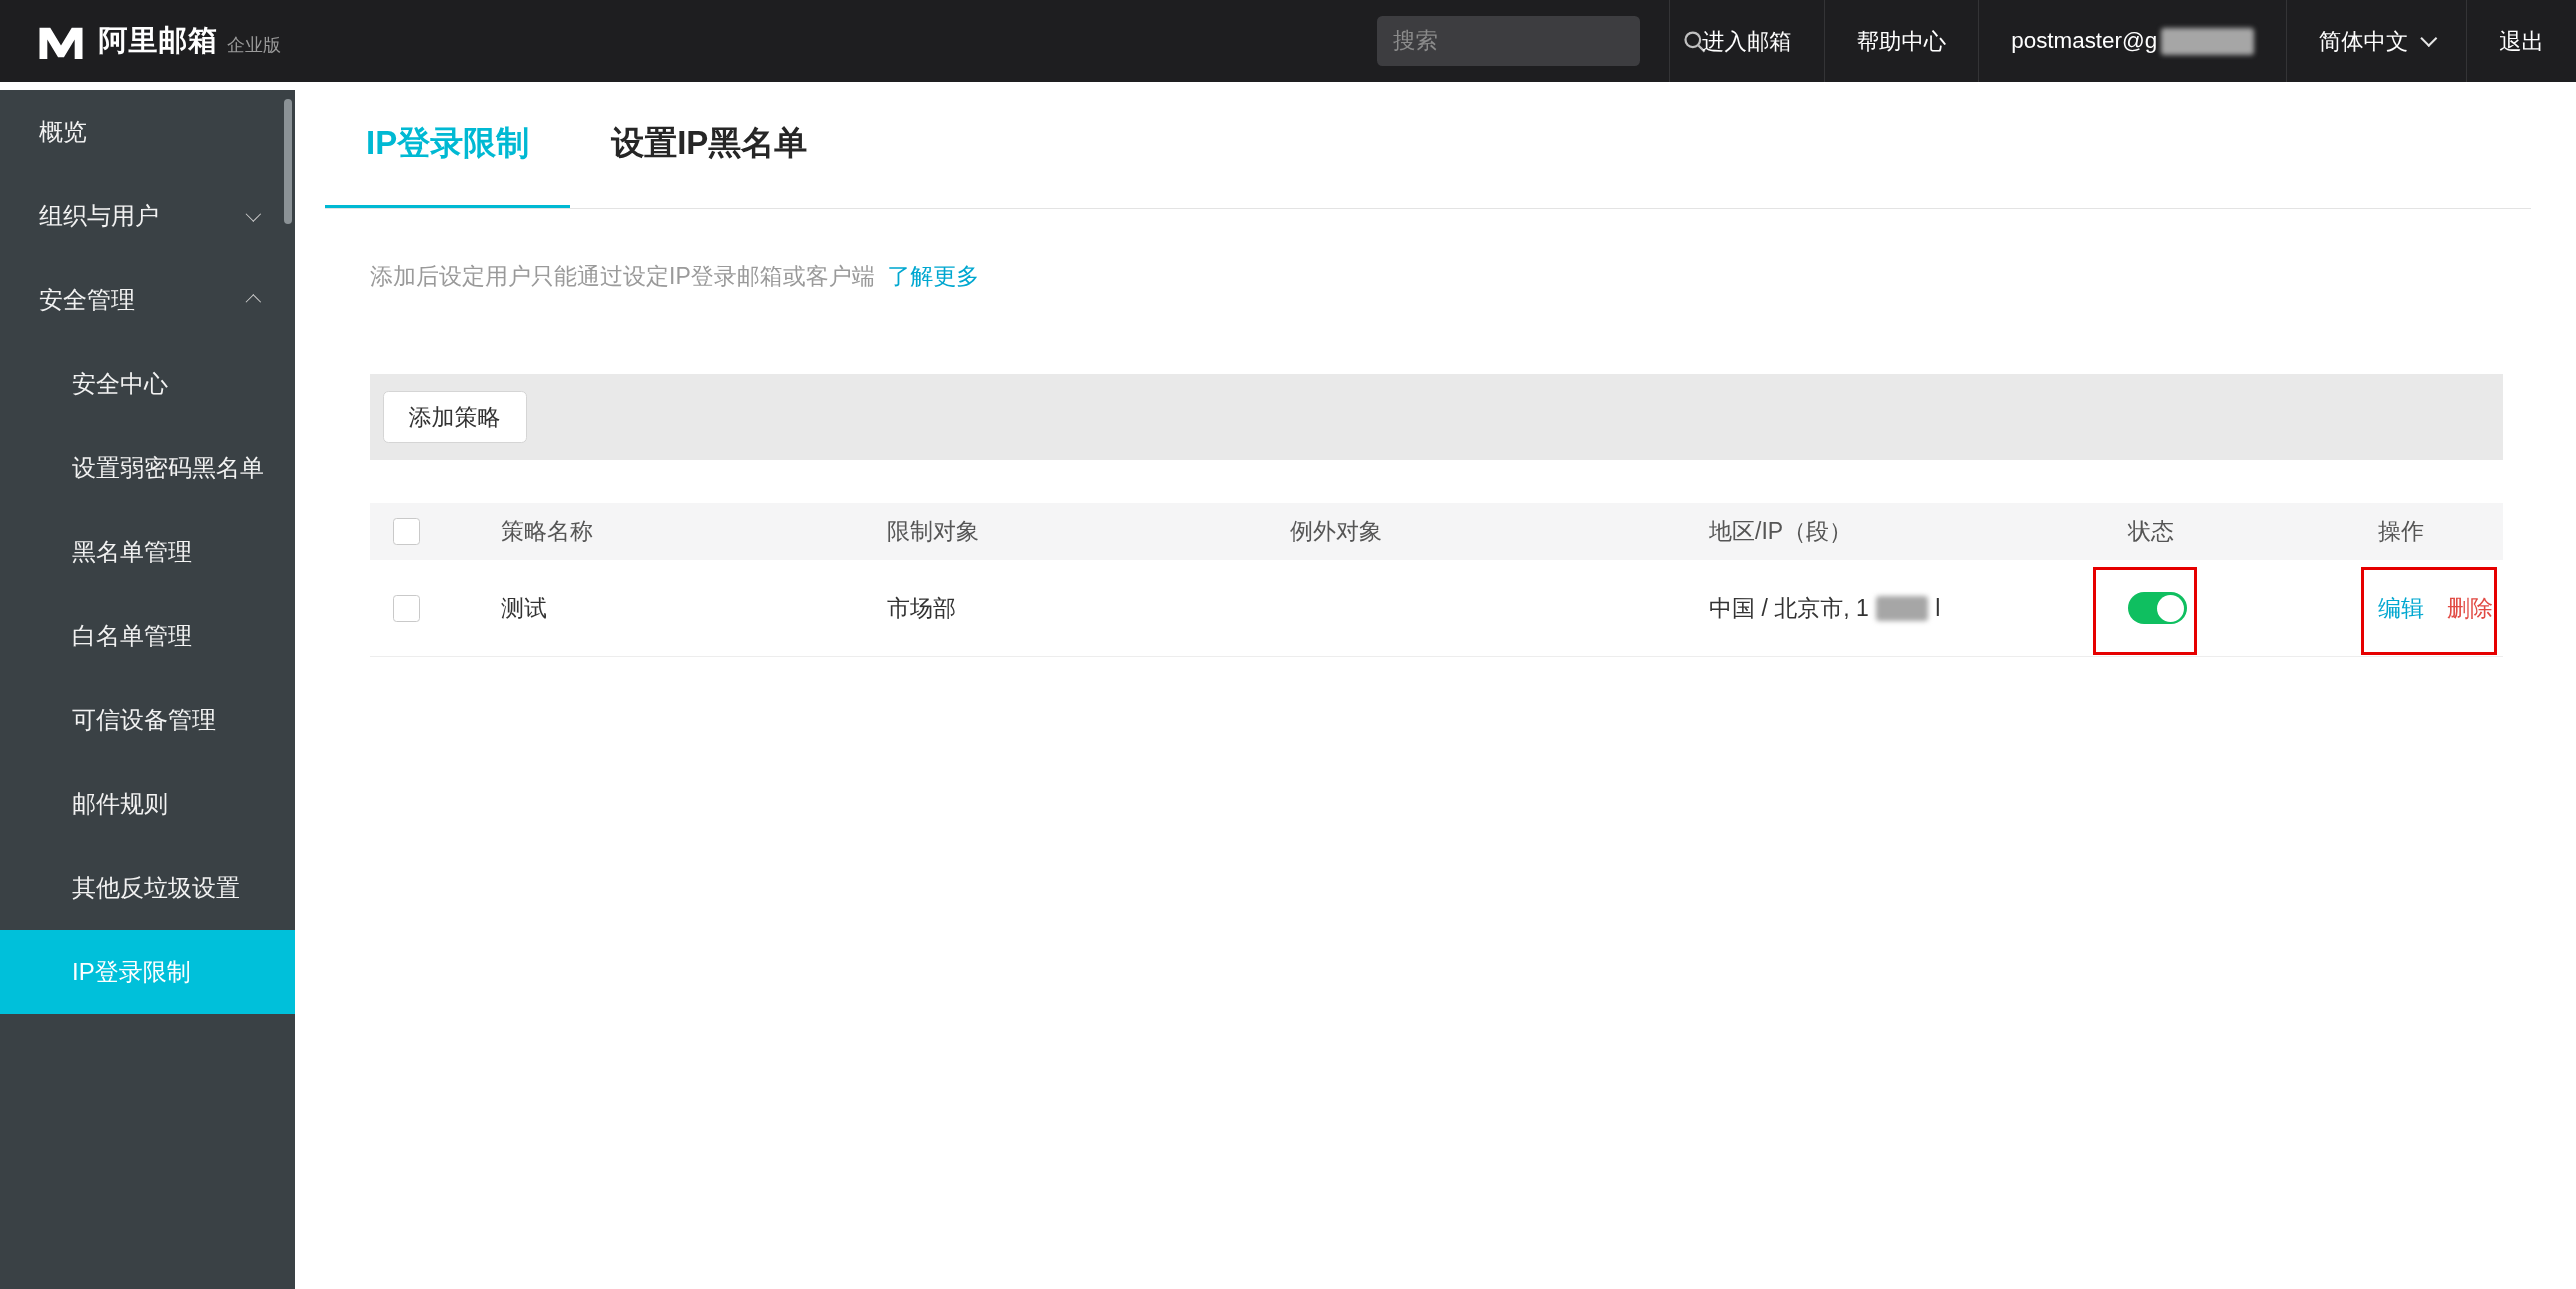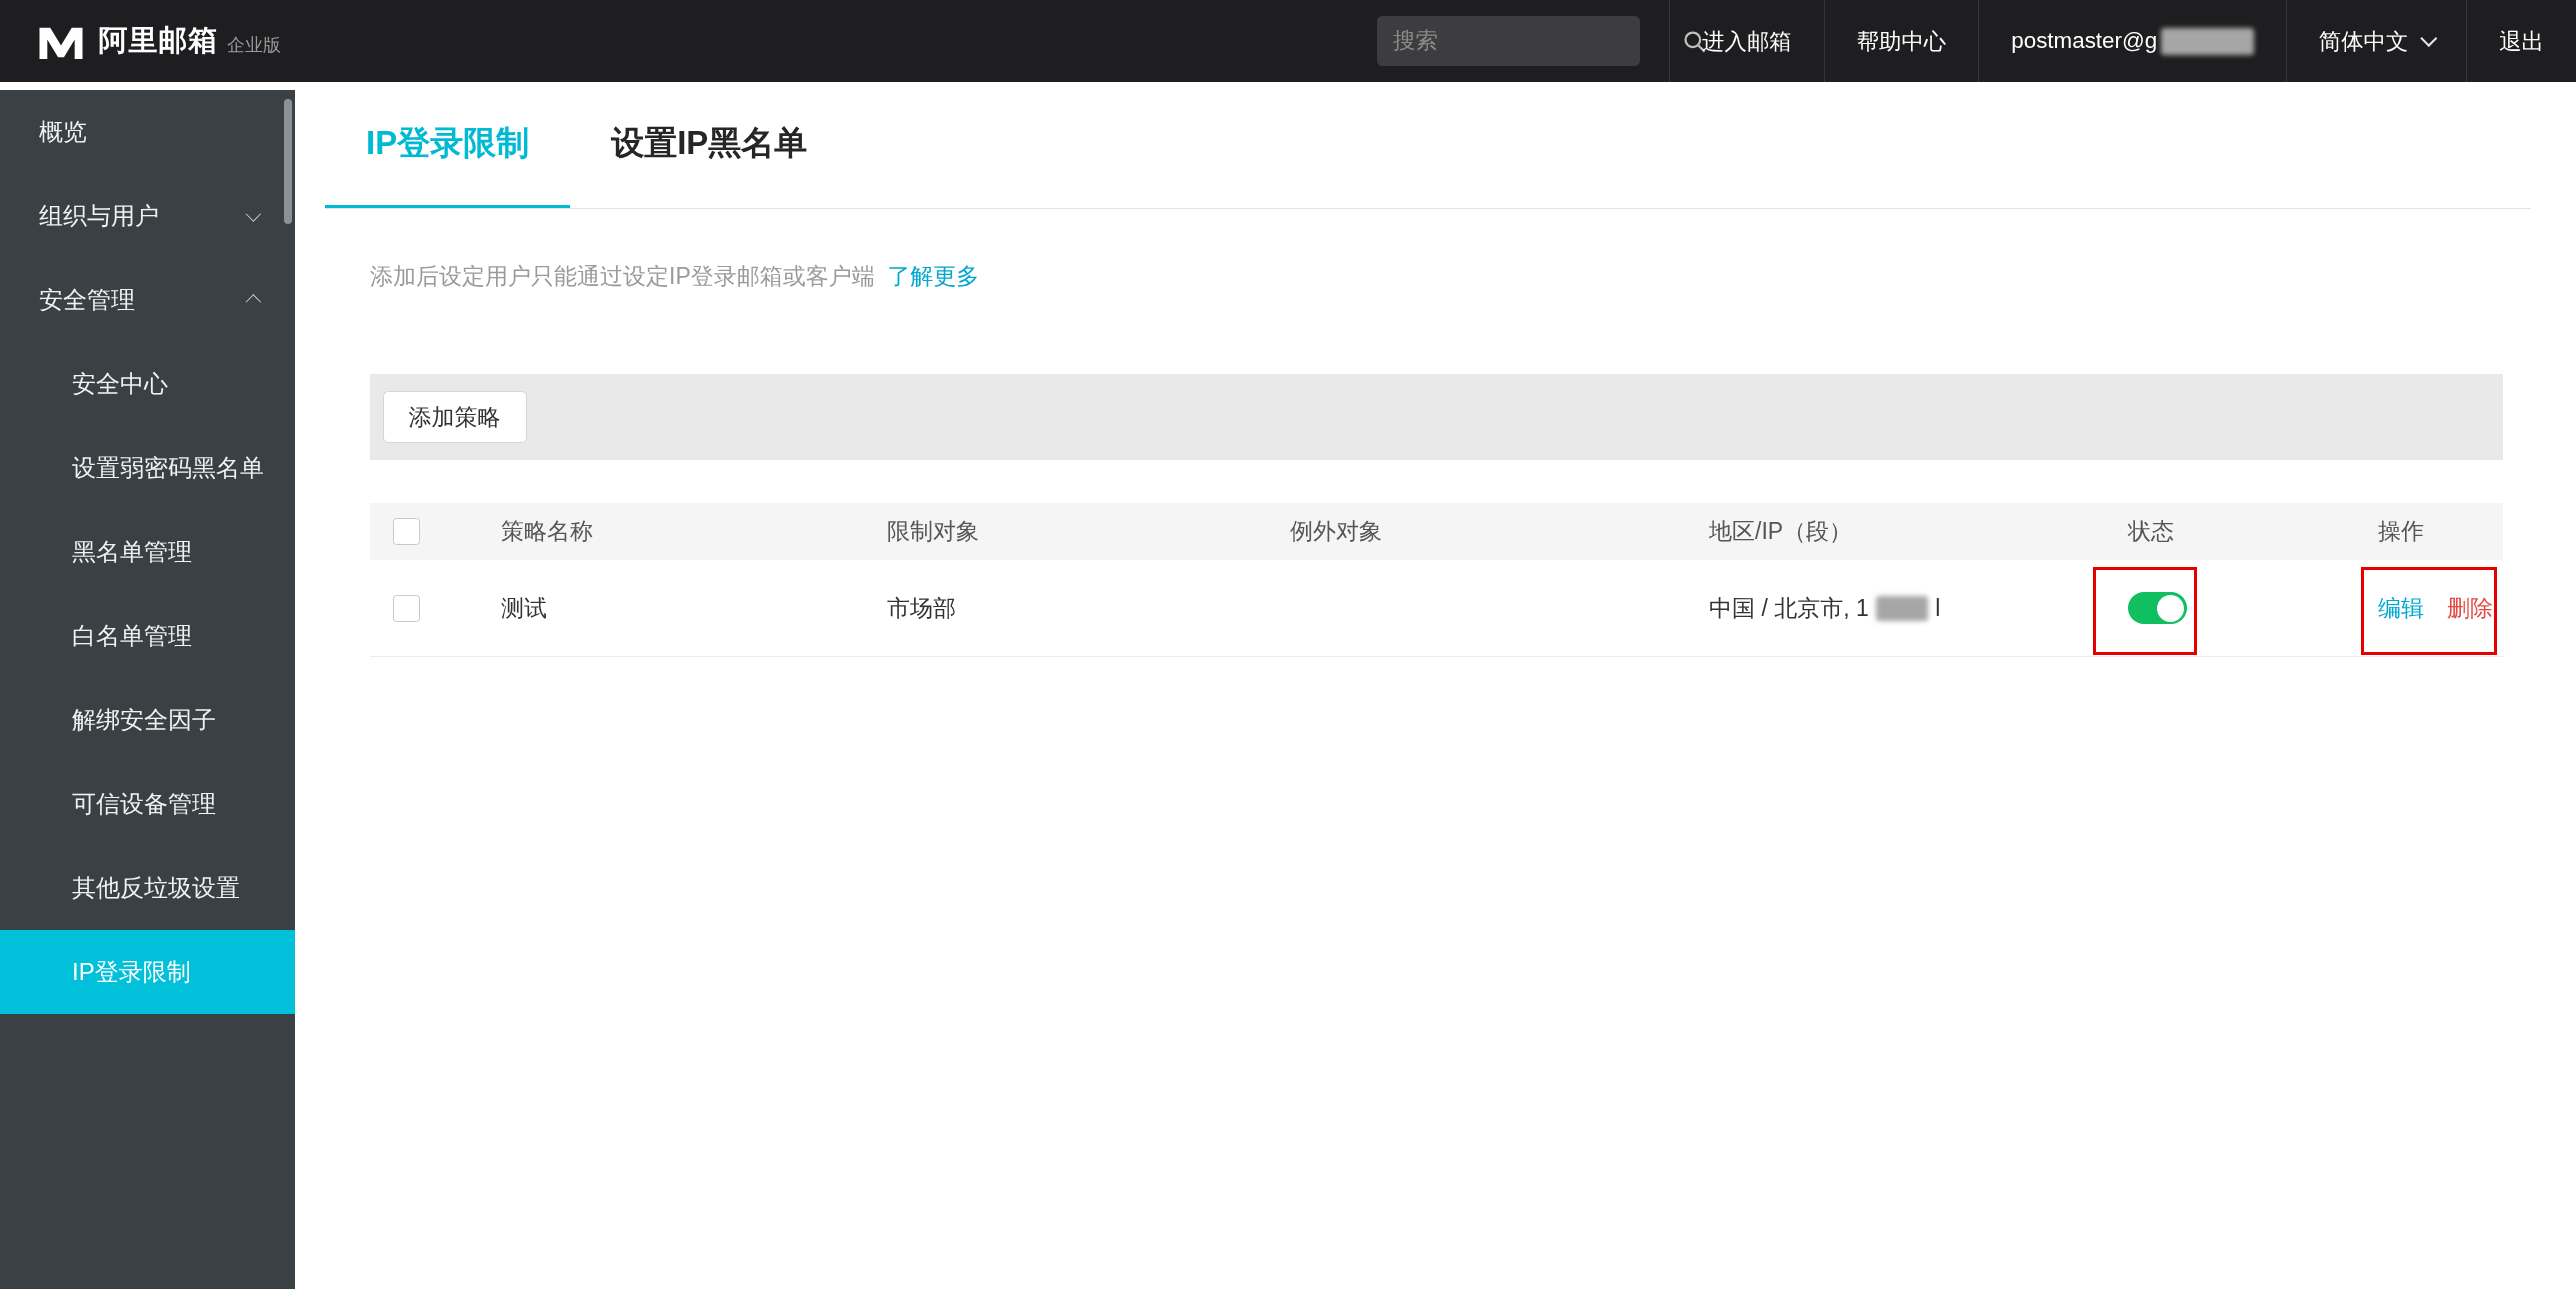--- a/index.html
+++ b/index.html
@@ -146,24 +146,24 @@
   <div class="side-item sub">
     <span>设置弱密码黑名单</span>
   </div>
   <div class="side-item sub">
     <span>黑名单管理</span>
   </div>
   <div class="side-item sub">
     <span>白名单管理</span>
   </div>
   <div class="side-item sub">
-    <span>解绑安全因子</span>
-  </div>
-  <div class="side-item sub">
     <span>可信设备管理</span>
+  </div>
+  <div class="side-item sub">
+    <span>邮件规则</span>
   </div>
   <div class="side-item sub">
     <span>其他反垃圾设置</span>
   </div>
   <div class="side-item sub active">
     <span>IP登录限制</span>
   </div>
   <div class="side-scrollbar"></div>
 </div>
 

